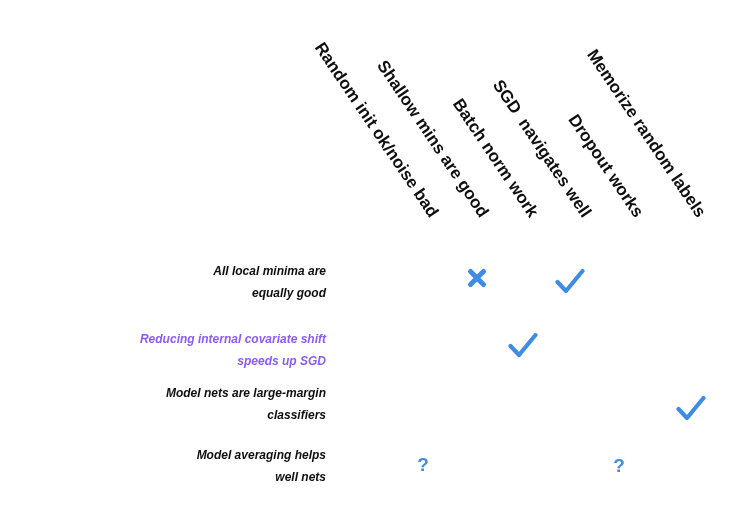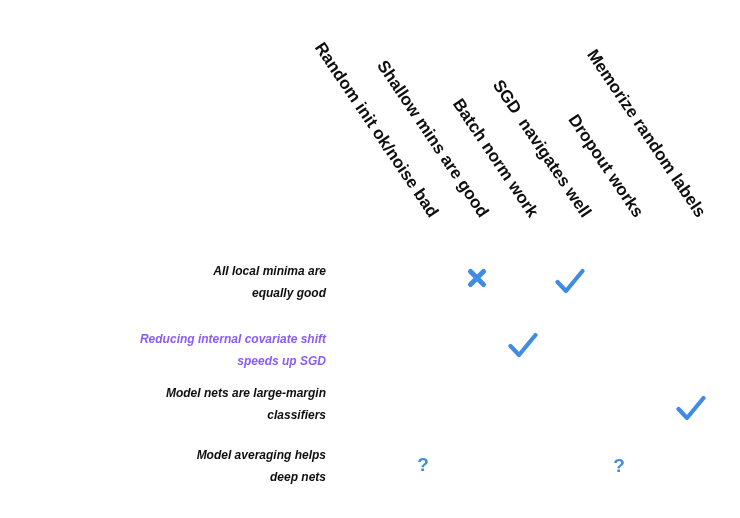--- a/index.html
+++ b/index.html
@@ -58,21 +58,21 @@
       <div class="col-header" style="right: 48px; color: rgb(15, 15, 15);">Memorize random labels</div>
     </div>
   <div>
       <div class="row-label" style="top: 260px; color: rgb(15, 15, 15);">All local minima are
 equally good</div>
       <div class="row-label" style="top: 328px; color: #8b5cf6;">Reducing internal covariate shift
 speeds up SGD</div>
       <div class="row-label" style="top: 382px; color: rgb(15, 15, 15);">Model nets are large-margin
 classifiers</div>
       <div class="row-label" style="top: 444px; color: rgb(15, 15, 15);">Model averaging helps
-deep nets</div>
+well nets</div>
     </div>
   <div>
       <div class="mark" style="left: 477px; top: 278px;">
         <svg width="21" height="21" viewBox="0 0 21 21">
           <path d="M4 4 L17 17 M17 4 L4 17" fill="none" stroke="#3E8CE4" stroke-width="5" stroke-linecap="round"></path>
         </svg>
       </div>
       <div class="mark" style="left: 570px; top: 281px;">
         <svg width="30" height="26" viewBox="0 0 30 26">
           <path d="M2.5 14 L11 23 L27.5 3" fill="none" stroke="#3E8CE4" stroke-width="4.2" stroke-linecap="round" stroke-linejoin="round"></path>

